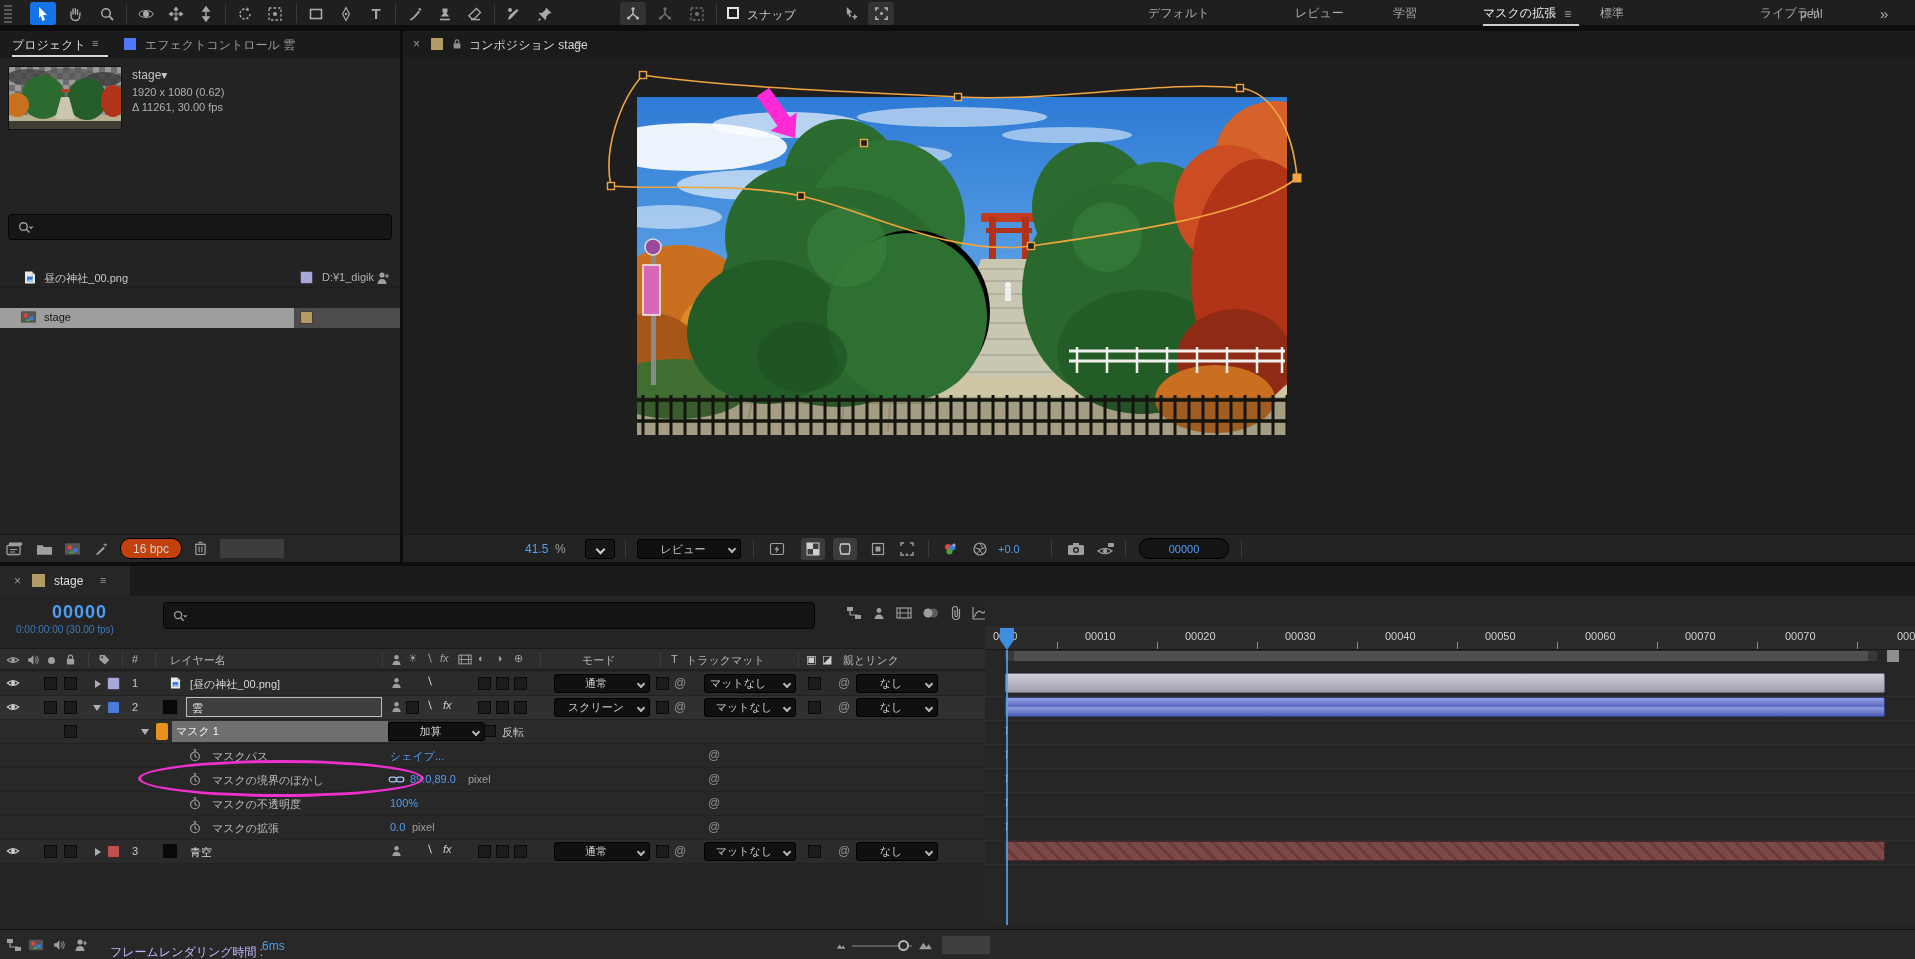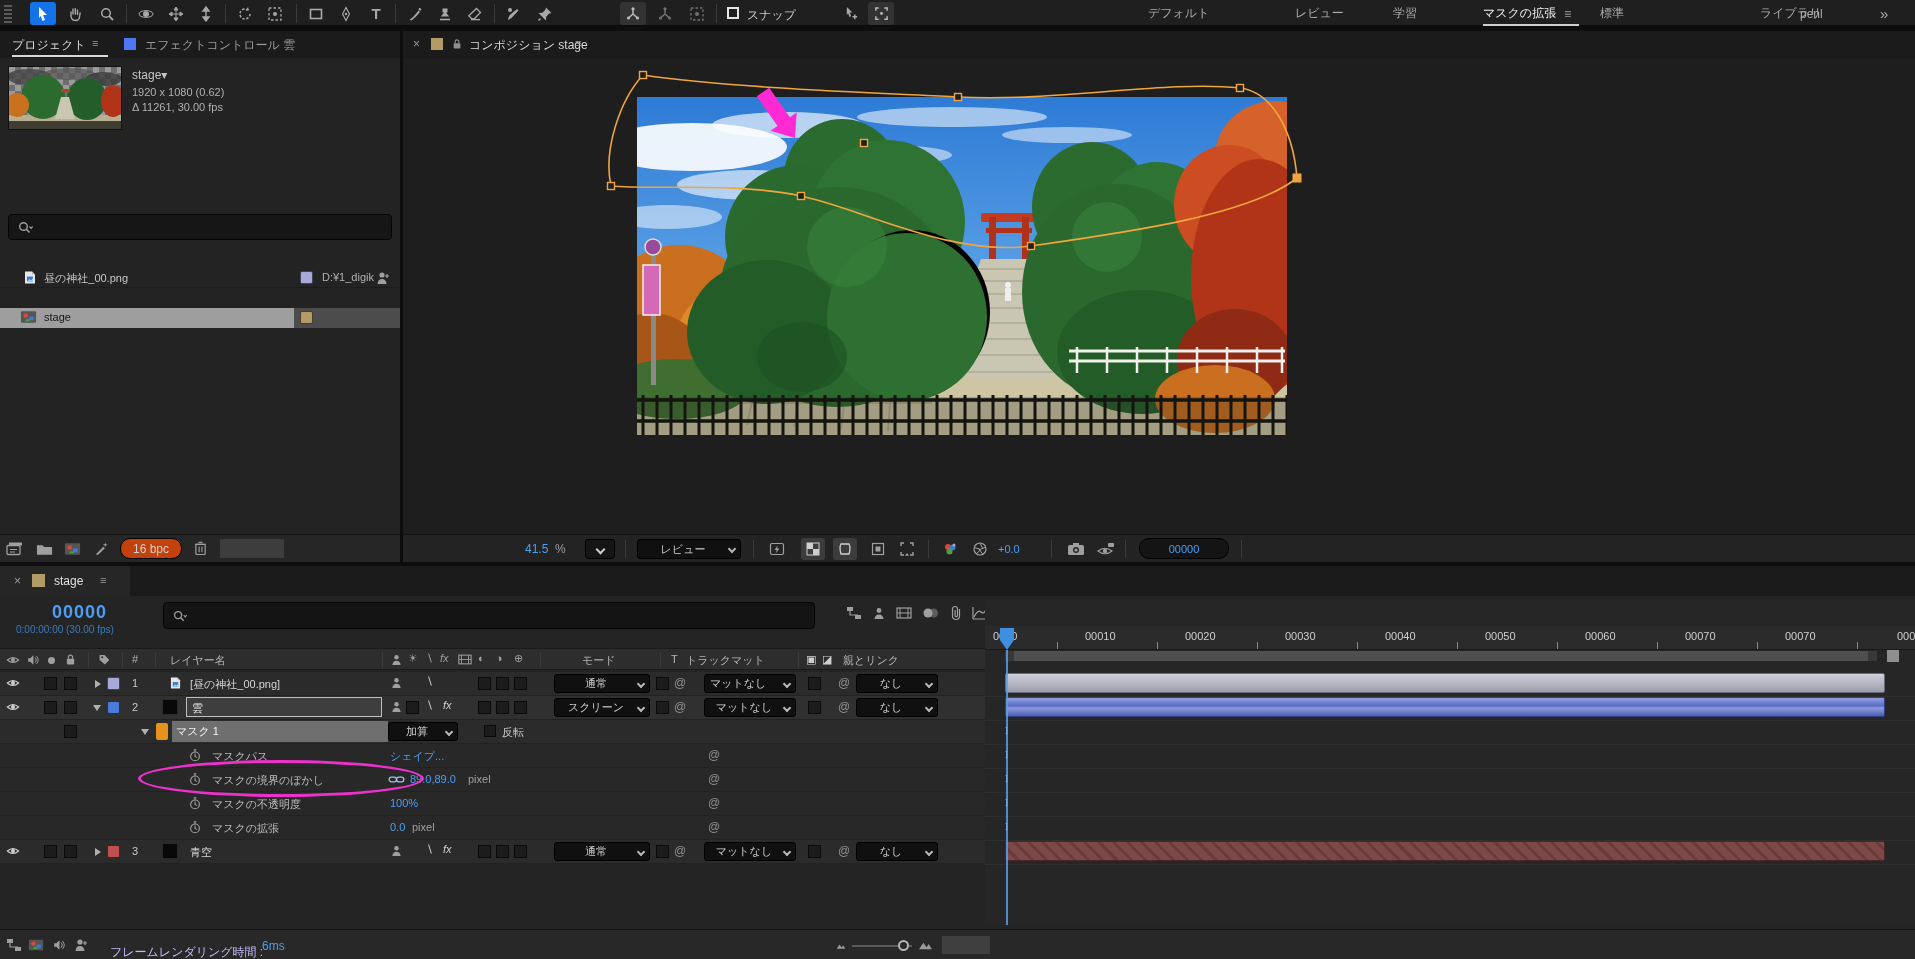--- a/index.html
+++ b/index.html
@@ -868,21 +868,21 @@
         </div>
     </div>
 
     <div class="row" style="top:154px">
       <div class="box" style="left:64px;top:5px"></div>
       <div class="tri-d" style="left:141px;top:9px"></div>
       <div class="abs" style="left:156px;top:3px;width:12px;height:17px;background:#e8921e;border-radius:2px"></div>
       <div class="abs" style="left:172px;top:1px;width:216px;height:21px;background:#6f6f6f">
         <span class="tx" style="left:4px;top:3px;color:#f2f2f2">マスク 1</span>
       </div>
-      <div class="dd" style="left:388px;top:2px;width:70px">
+      <div class="dd" style="left:388px;top:2px;width:97px">
           <span style="margin:0 auto">加算</span>
           <span class="chev"></span>
         </div>
       <div class="box" style="left:484px;top:5px;width:12px;height:12px"></div>
       <span class="tx" style="left:502px;top:5px;color:#c8c8c8">反転</span>
     </div>
 
     <div class="row" style="top:178px;background:#282828">
       <span class="ic" style="left:188px;top:4px">
           <svg class="s" width="14" height="15">

